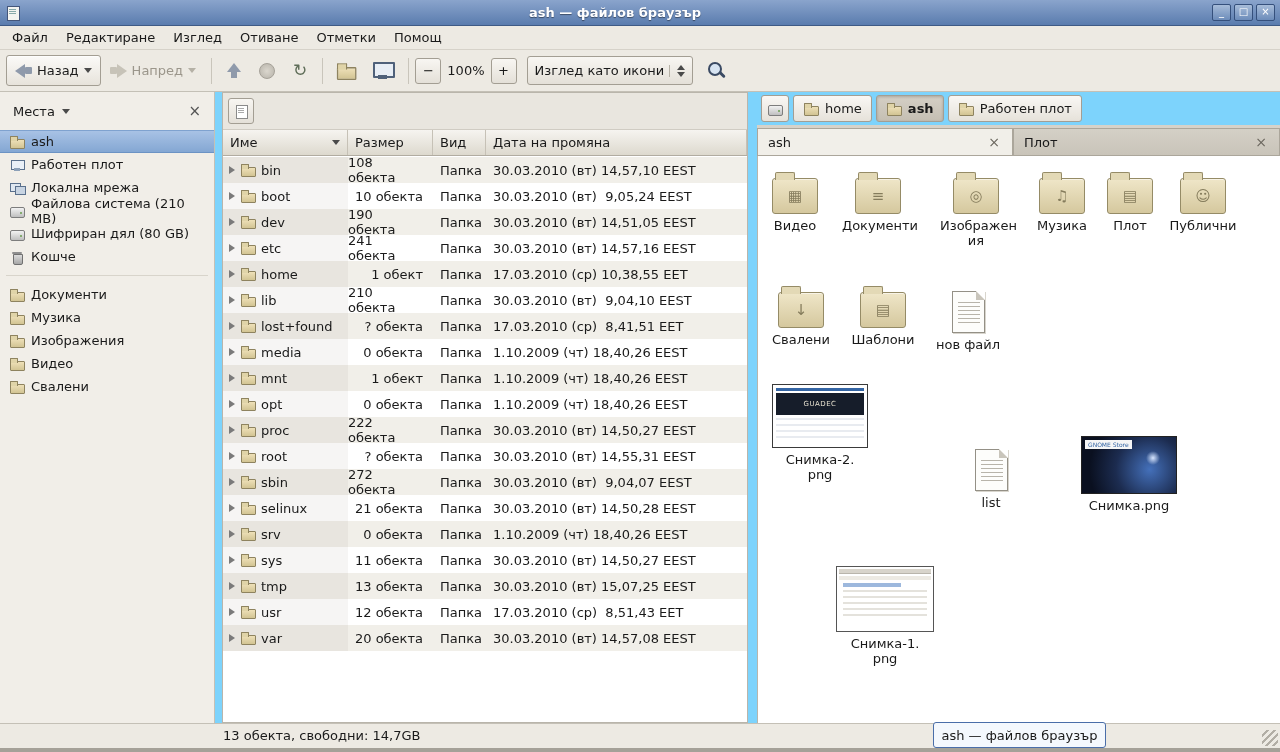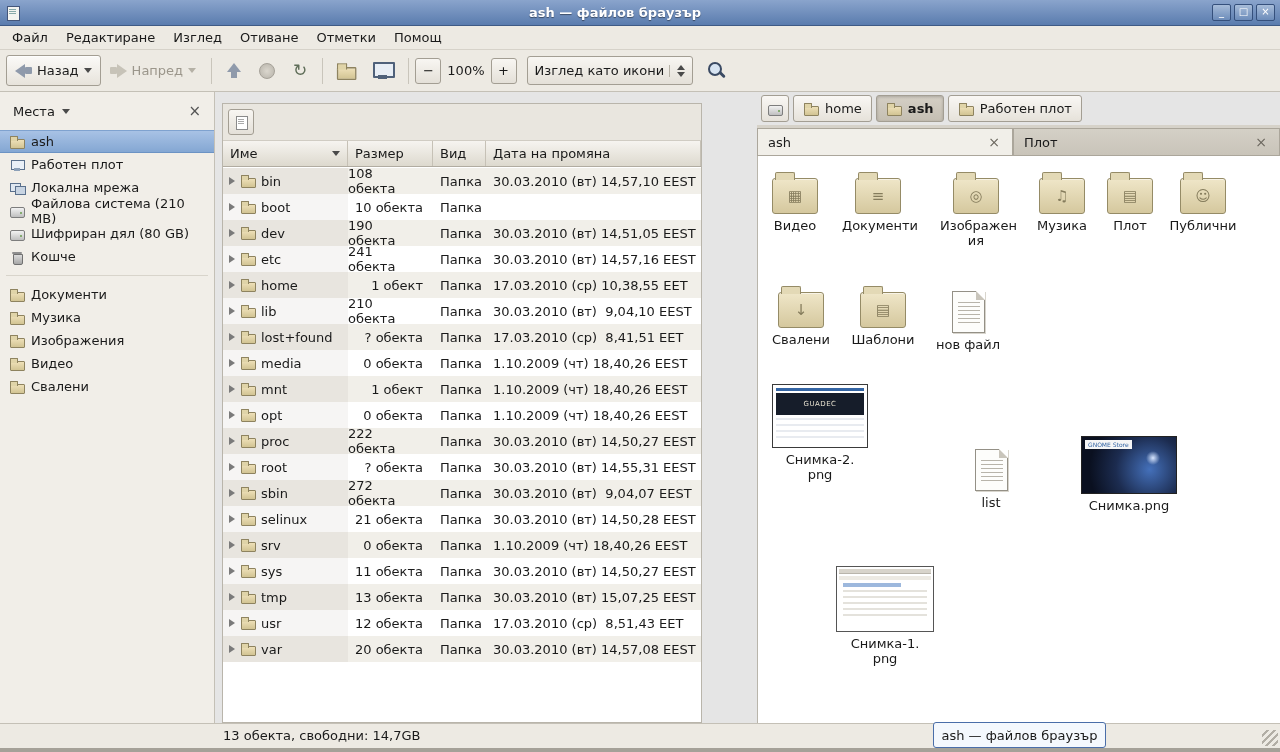--- a/index.html
+++ b/index.html
@@ -58,33 +58,33 @@
   .mi-drive::before{content:"";position:absolute;left:1px;top:4px;width:13px;height:9px;background:linear-gradient(#f2f2f2,#bfbfbf);border:1px solid #7d7d7d;border-radius:2px}
   .mi-drive::after{content:"";position:absolute;right:3px;top:9px;width:2px;height:2px;background:#6a9c4e;border-radius:50%}
   .mi-network::before{content:"";position:absolute;left:1px;top:3px;width:9px;height:7px;background:#dfe7f0;border:1px solid #5a708c}
   .mi-network::after{content:"";position:absolute;left:6px;top:6px;width:9px;height:7px;background:#c8d4e2;border:1px solid #5a708c}
   .mi-trash::before{content:"";position:absolute;left:4px;top:5px;width:8px;height:9px;background:linear-gradient(#dcdcdc,#a6a6a6);border:1px solid #707070;border-radius:0 0 2px 2px}
   .mi-trash::after{content:"";position:absolute;left:3px;top:3px;width:10px;height:2px;background:#8f8f8f;border-radius:1px}
   .mi-doc::before{content:"";position:absolute;left:3px;top:2px;width:10px;height:12px;background:#fff;border:1px solid #8a8a8a}
   .mi-doc::after{content:"";position:absolute;left:5px;top:5px;width:6px;height:1px;background:#aaa;box-shadow:0 2px 0 #aaa,0 4px 0 #aaa}
 
   
-  .main{position:absolute;top:92px;left:0;right:0;bottom:29px;background:#e5e5e5}
+  .main{position:absolute;top:92px;left:0;right:0;bottom:29px;background:#7dd3fc}
 
   
   .sidebar{position:absolute;left:0;top:0;width:215px;bottom:0;background:#f1eee8;border-right:1px solid #c4c0b6}
   .sb-header{height:38px;display:flex;align-items:center;padding:0 9px;gap:6px}
   .sb-title-btn{display:flex;align-items:center;gap:7px;padding:3px 4px}
   .sb-close{margin-left:auto;color:#555;font-size:15px;padding:0 4px}
   .sb-item{height:23px;display:flex;align-items:center;gap:6px;padding-left:9px}
   .sb-item.sel{background:linear-gradient(#a8c2e5,#84a7d3);border-top:1px solid #7fa2cf;border-bottom:1px solid #6c93c4}
   .sb-sep{height:1px;background:#d8d4cb;margin:7px 6px}
 
   
-  .pane-left{position:absolute;left:222px;top:11px;width:480px;bottom:0;background:#fff;border:1px solid #b9b5ab}
+  .pane-left{position:absolute;left:222px;top:0;width:526px;bottom:0;background:#fff;border:1px solid #b9b5ab}
   .loc-bar{height:37px;background:#e9e6df;border-bottom:1px solid #d0ccc3;display:flex;align-items:center;padding-left:5px}
   .small-btn{width:26px;height:26px;border:1px solid #a39e93;border-radius:3px;background:linear-gradient(#f8f6f2,#e4e0d8);display:flex;align-items:center;justify-content:center}
   .tree-header{display:flex;height:26px;background:linear-gradient(#f6f4f0,#ddd9ce);border-bottom:1px solid #b1ac a1;border-bottom:1px solid #b1aca1}
   .tree-header .col{display:flex;align-items:center;padding:0 7px;border-right:1px solid #c6c1b6}
   .col-name{width:125px}.col-size{width:85px;justify-content:flex-start}.col-type{width:53px}.col-date{flex:1;border-right:none}
   .hdr-caret{margin-left:auto}
   .tree-body{position:absolute;left:0;top:64px;right:0;bottom:0;overflow:hidden}
   .tree-row{display:flex;height:26px;align-items:stretch}
   .tree-row.alt{background:#f1efe9}
   .cell{display:flex;align-items:center}
@@ -300,20 +300,21 @@
             <div class="cell cell-date">30.03.2010 (вт) 14,57,10 EEST</div>
           </div>
           <div class="tree-row">
             <div class="cell cell-name">
               <span class="expander"></span>
               <span class="mi mi-folder"></span>
               <span>boot</span>
             </div>
             <div class="cell cell-size">10 обекта</div>
             <div class="cell cell-type">Папка</div>
+            <div class="cell cell-date">30.03.2010 (вт)  9,05,24 EEST</div>
           </div>
           <div class="tree-row alt">
             <div class="cell cell-name">
               <span class="expander"></span>
               <span class="mi mi-folder"></span>
               <span>dev</span>
             </div>
             <div class="cell cell-size">190 обекта</div>
             <div class="cell cell-type">Папка</div>
             <div class="cell cell-date">30.03.2010 (вт) 14,51,05 EEST</div>

